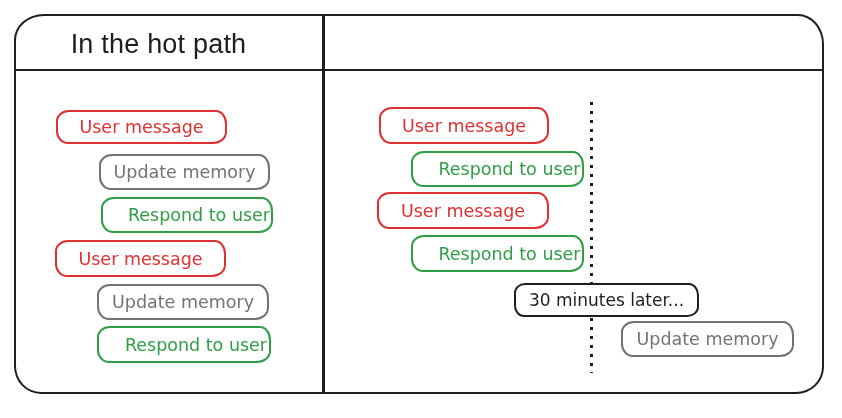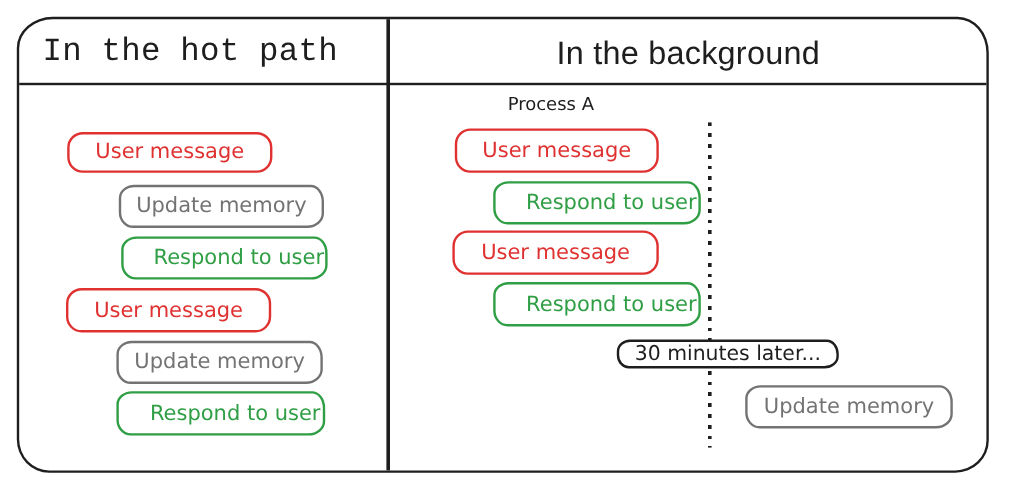--- a/index.html
+++ b/index.html
@@ -38,21 +38,21 @@
     position: absolute;
     top: 29px;
     font-family: "Liberation Sans", sans-serif;
     font-size: 27px;
     font-weight: 500;
     letter-spacing: 0.2px;
     text-align: center;
     color: #1e1e1e;
     white-space: nowrap;
   }
-  .title-left  { left: 15px;  width: 287px; font-family: Liberation Mono, monospace; }
+  .title-left  { left: 15px;  width: 287px; }
   .title-right { left: 325px; width: 497px; }
 
   .process-label {
     position: absolute;
     width: 130px;
     text-align: center;
     font-size: 15px;
     color: #1e1e1e;
     white-space: nowrap;
   }
@@ -78,70 +78,68 @@
     border: 2.5px solid currentColor;
     border-radius: 13px 11px 14px 12px / 11px 14px 12px 13px;
     background: #ffffff;
     display: flex;
     align-items: center;
     justify-content: center;
     font-size: 17.5px;
     white-space: nowrap;
     z-index: 2;
   }
-  .c-red   { color: #e03131; border-radius: 13px; }
+  .c-red   { color: #e03131; }
   .c-blue  { color: #737373; }
   .c-green { color: #2f9e44; padding-left: 24px; }
   .c-ink   { color: #1e1e1e; }
 
   
   .hp1 { left: 56px;  top: 110px; width: 171px; height: 34px; }
   .hp2 { left: 99px;  top: 154px; width: 171px; height: 36px; }
   .hp3 { left: 101px; top: 197px; width: 172px; height: 36px; }
   .hp4 { left: 55px;  top: 240px; width: 171px; height: 37px; }
   .hp5 { left: 97px;  top: 284px; width: 172px; height: 36px; }
   .hp6 { left: 97px;  top: 326px; width: 174px; height: 37px; }
 
   
   .pa1 { left: 379px; top: 107px; width: 170px; height: 37px; }
   .pa2 { left: 411px; top: 151px; width: 173px; height: 36px; }
   .pa3 { left: 377px; top: 192px; width: 172px; height: 37px; }
   .pa4 { left: 411px; top: 235px; width: 173px; height: 37px; }
 
   
   .pnote {
-    left: 514px; top: 283px; width: 185px; height: 24px;
+    left: 514px; top: 283px; width: 185px; height: 34px;
     border-radius: 11px 10px 12px 10px / 10px 12px 10px 11px;
     font-size: 17px;
     z-index: 3;
   }
 
   
   .pb1 { left: 621px; top: 321px; width: 173px; height: 36px; }
 </style>
 </head>
 <body>
 
 <div class="canvas">
 
   <div class="frame"></div>
   <div class="v-divider"></div>
   <div class="h-separator"></div>
 
   <div class="panel-title title-left">In the hot path</div>
-  <div class="panel-title title-right">In the background</div>
 
   <div class="sbox c-red hp1">User message</div>
   <div class="sbox c-blue hp2">Update memory</div>
   <div class="sbox c-green hp3">Respond to user</div>
   <div class="sbox c-red hp4">User message</div>
   <div class="sbox c-blue hp5">Update memory</div>
   <div class="sbox c-green hp6">Respond to user</div>
 
-  <div class="process-label label-a">Process A</div>
 
   <div class="dotted-line"></div>
 
   <div class="sbox c-red pa1">User message</div>
   <div class="sbox c-green pa2">Respond to user</div>
   <div class="sbox c-red pa3">User message</div>
   <div class="sbox c-green pa4">Respond to user</div>
 
   <div class="sbox c-ink pnote">30 minutes later...</div>
 

